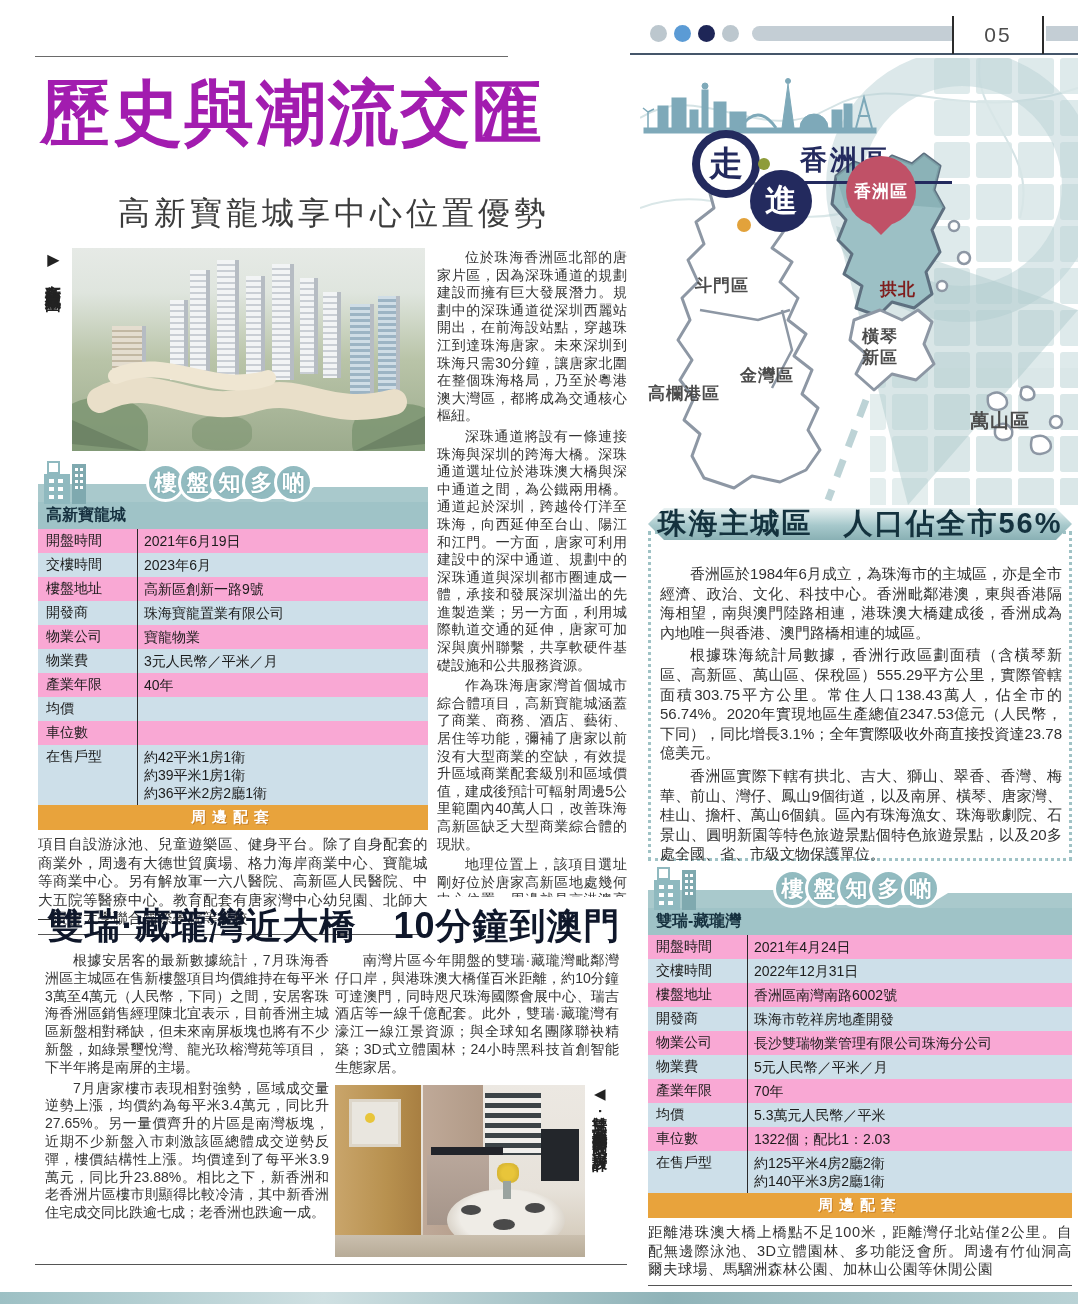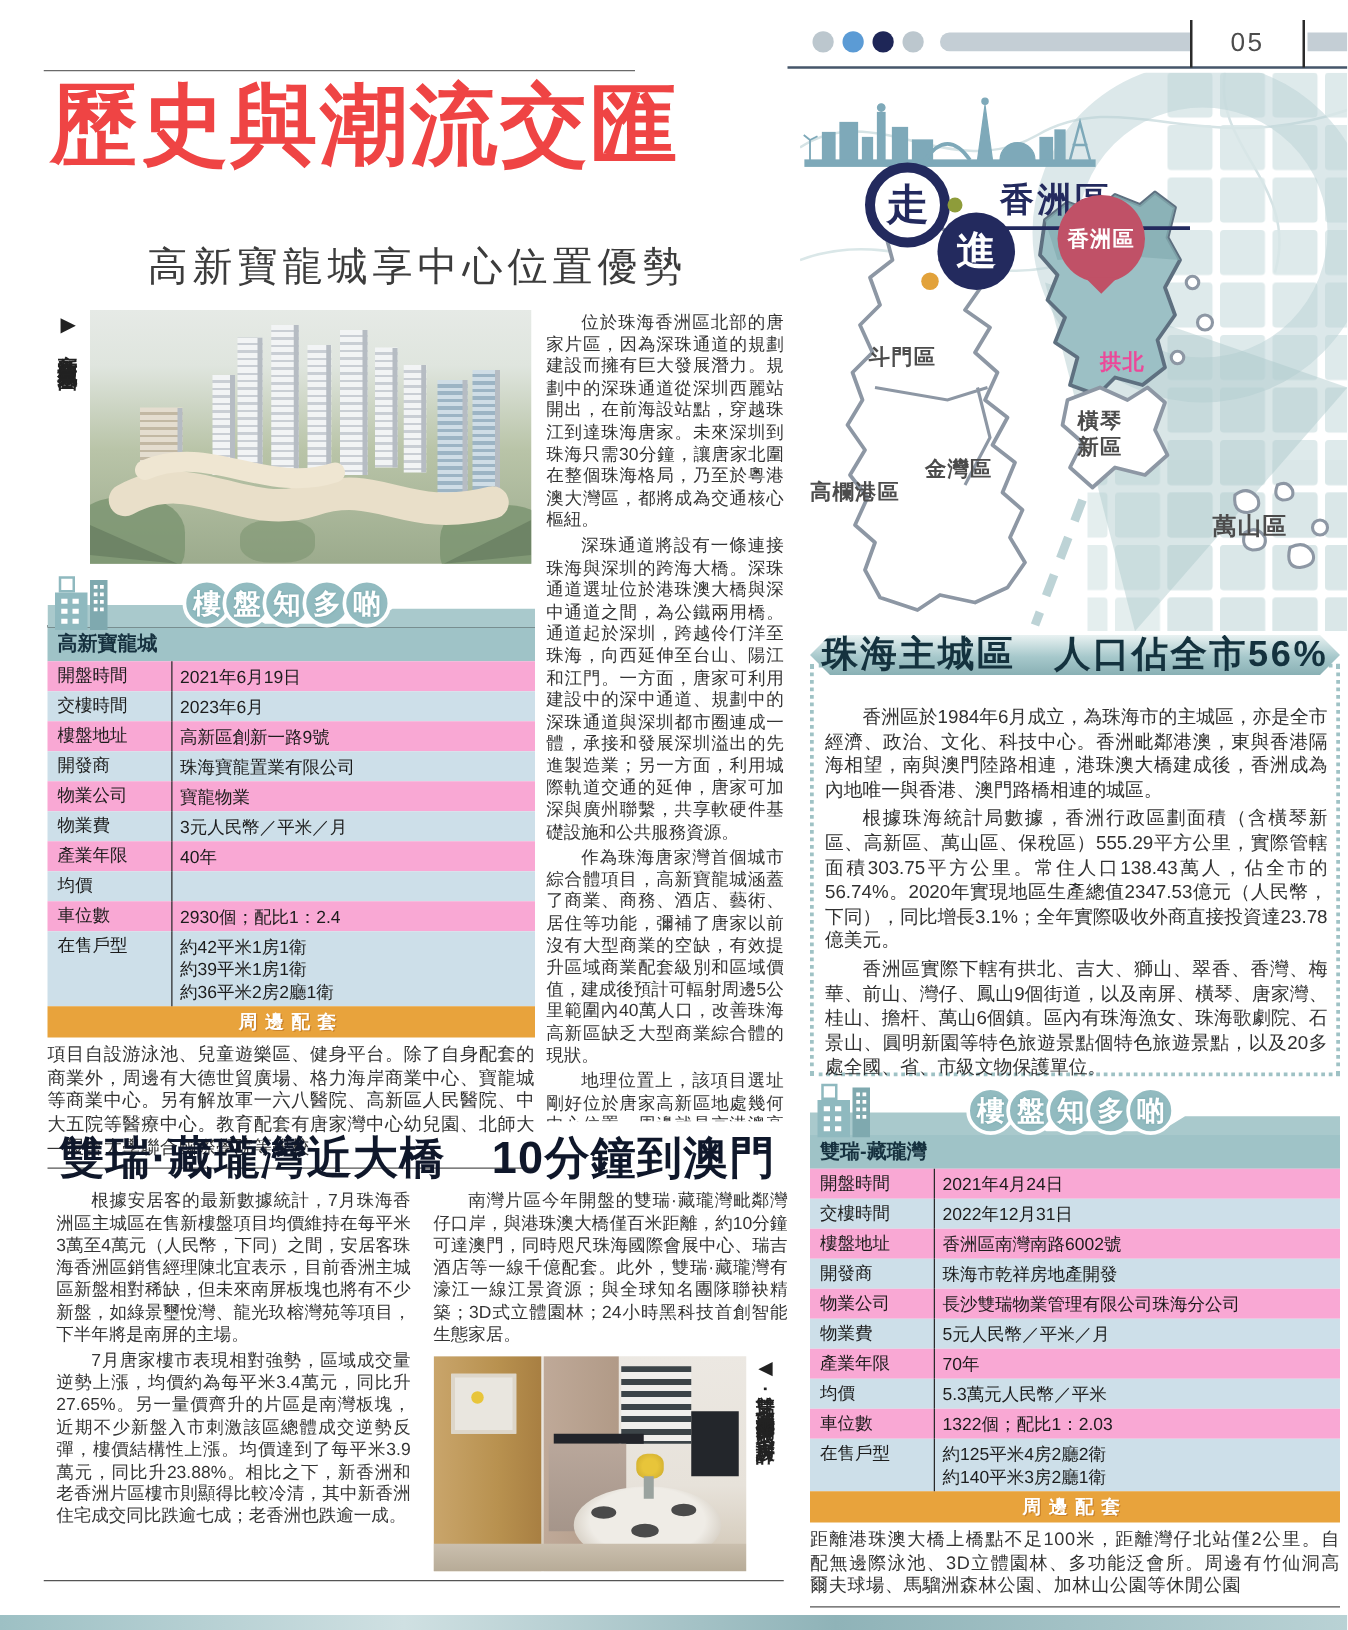--- a/index.html
+++ b/index.html
@@ -16,21 +16,21 @@
   .hdr-dots i { width:17px; height:17px; border-radius:50%; display:block; }
   .dot-1,.dot-4 { background:#bcc7ce; }
   .dot-2 { background:#5b9bd5; }
   .dot-3 { background:#1e2657; }
   .hdr-bar1 { left:752px; top:26px; width:200px; height:15px; background:#c4ced5; border-radius:9px 0 0 9px; }
   .hdr-bar2 { left:1046px; top:26px; width:32px; height:15px; background:#c4ced5; }
   .pageno { left:952px; top:16px; width:92px; height:38px; border-left:2px solid #2b2b2b; border-right:2px solid #2b2b2b;
             display:flex; align-items:center; justify-content:center; font-size:21px; color:#4c4c4c; letter-spacing:2px; }
 
   
-  .headline1 { left:40px; top:64px; width:588px; font-size:70px; font-weight:900; color:#ef4444; letter-spacing:2px; line-height:1.05; white-space:nowrap; }
+  .headline1 { left:40px; top:77px; width:588px; font-size:70px; font-weight:900; color:#a21caf; letter-spacing:2px; line-height:1.05; white-space:nowrap; }
   .subhead1  { left:40px; top:192px; width:588px; text-align:center; font-size:32px; font-weight:400; color:#3c3c3c; letter-spacing:4px; }
   .photo1-caption { left:42px; top:250px; height:205px; writing-mode:vertical-rl; font-size:16px; font-weight:700; color:#222; letter-spacing:2px; }
 
   .photo1 { left:72px; top:248px; width:353px; height:203px; overflow:hidden;
             background:linear-gradient(180deg,#e6eae6 0%,#dfe5de 22%,#b9c4a8 55%,#9cab8d 100%); }
   .photo1 .tower { position:absolute; background:repeating-linear-gradient(180deg,#f2f4f5 0 4px,#c9ced4 4px 6px); box-shadow:inset -4px 0 0 #b6bcc3; }
   .photo1 .glass { background:repeating-linear-gradient(180deg,#cfdde6 0 3px,#9cb4c4 3px 6px); }
   .photo1 .green { position:absolute; background:#7d9572; border-radius:40%; opacity:.85; }
   .photo1 svg { position:absolute; left:0; top:0; }
 
@@ -56,21 +56,21 @@
   .it-foot { font-size:14.5px; line-height:18.5px; text-align:justify; color:#333; margin-top:5px; letter-spacing:.5px; }
   .it-bottomline { height:1px; background:#555; margin-top:6px; }
 
   .itable1 { left:38px;  top:458px; width:390px; }
   .itable2 { left:648px; top:864px; width:424px; }
 
   
   .map-panel { left:640px; top:58px; width:438px; height:447px; overflow:hidden; }
   .map-panel svg.mapsvg { position:absolute; left:0; top:0; }
   .m-label { position:absolute; font-size:17px; font-weight:600; color:#4c4c4c; letter-spacing:1px; }
-  .m-lbl-gongbei { color:#ec4899; }
+  .m-lbl-gongbei { color:#7f1d1d; }
   .m-lbl-hengqin { width:42px; line-height:1.25; }
   .m-lbl-wanshan { font-size:19px; }
   .badge-zou { left:52px; top:72px; width:68px; height:68px; border-radius:50%; background:#fff; border:8px solid #232a5e;
                color:#232a5e; font-size:34px; font-weight:900; display:flex; align-items:center; justify-content:center; z-index:4; }
   .badge-jin { left:110px; top:112px; width:62px; height:62px; border-radius:50%; background:#232a5e;
                color:#fff; font-size:32px; font-weight:900; display:flex; align-items:center; justify-content:center; z-index:4; }
   .badge-dot-olive  { left:118px; top:100px; width:12px; height:12px; border-radius:50%; background:#8e9c3a; z-index:5; }
   .badge-dot-orange { left:97px;  top:160px; width:14px; height:14px; border-radius:50%; background:#e2a23b; z-index:5; }
   .map-title { left:160px; top:84px; width:152px; font-size:27px; font-weight:900; color:#232a5e; letter-spacing:3px;
                border-bottom:3px solid #232a5e; padding-bottom:3px; z-index:4; }
@@ -83,21 +83,21 @@
   .sect2-banner { left:648px; top:508px; width:424px; height:32px; z-index:3;
                   clip-path:polygon(16px 0,calc(100% - 16px) 0,100% 50%,calc(100% - 16px) 100%,16px 100%,0 50%);
                   background:linear-gradient(180deg,#e9f2f2 0%,#a6c8cb 55%,#89b0b4 100%);
                   display:flex; align-items:center; justify-content:center;
                   font-size:29px; font-weight:900; color:#14323e; letter-spacing:2px; }
   .sect2-box { left:648px; top:531px; width:424px; height:330px; border:3px dotted #9fc2c5; z-index:2; }
   .sect2-text { left:660px; top:564px; width:402px; font-size:15px; line-height:19.6px; text-align:justify; color:#313131; z-index:3; }
 
   
   .headline2 { left:38px; top:902px; width:592px; text-align:center; font-size:36px; font-weight:800; color:#0f172a; letter-spacing:1px; white-space:nowrap; }
-  .a2cols { left:45px; top:952px; width:585px; display:flex; gap:18px; }
+  .a2cols { left:45px; top:952px; width:585px; display:flex; gap:6px; }
   .a2col { width:284px; font-size:14px; line-height:17.8px; text-align:justify; color:#343434; }
   .photo2-row { display:flex; margin-top:8px; }
   .photo2 { position:relative; width:250px; height:172px; overflow:hidden; background:linear-gradient(180deg,#ece8e2 0%,#e7e2da 60%,#cfc4b2 100%); flex:none; }
   .photo2 div { position:absolute; }
   .photo2-caption { writing-mode:vertical-rl; font-size:15px; font-weight:700; color:#222; letter-spacing:2px; padding-left:6px; height:180px; }
   .rule-bottom-left { left:35px; top:1264px; width:592px; height:1px; background:#555; }
 
   .bottom-strip { left:0; top:1292px; width:1078px; height:12px;
                   background:linear-gradient(90deg,#9dc0c4 0%,#cfe0e2 30%,#8fb3b8 62%,#b9d2d5 100%); }
 </style>
@@ -228,23 +228,20 @@
           <div class="t-label">產業年限</div>
           <div class="t-value">
             <div>40年</div>
           </div>
         </div>
         <div class="t-row alt">
           <div class="t-label">均價</div>
         </div>
         <div class="t-row">
           <div class="t-label">車位數</div>
-          <div class="t-value">
-            <div>2930個；配比1：2.4</div>
-          </div>
         </div>
         <div class="t-row alt">
           <div class="t-label">在售戶型</div>
           <div class="t-value">
             <div>約42平米1房1衛</div>
             <div>約39平米1房1衛</div>
             <div>約36平米2房2廳1衛</div>
           </div>
         </div>
       </div>

